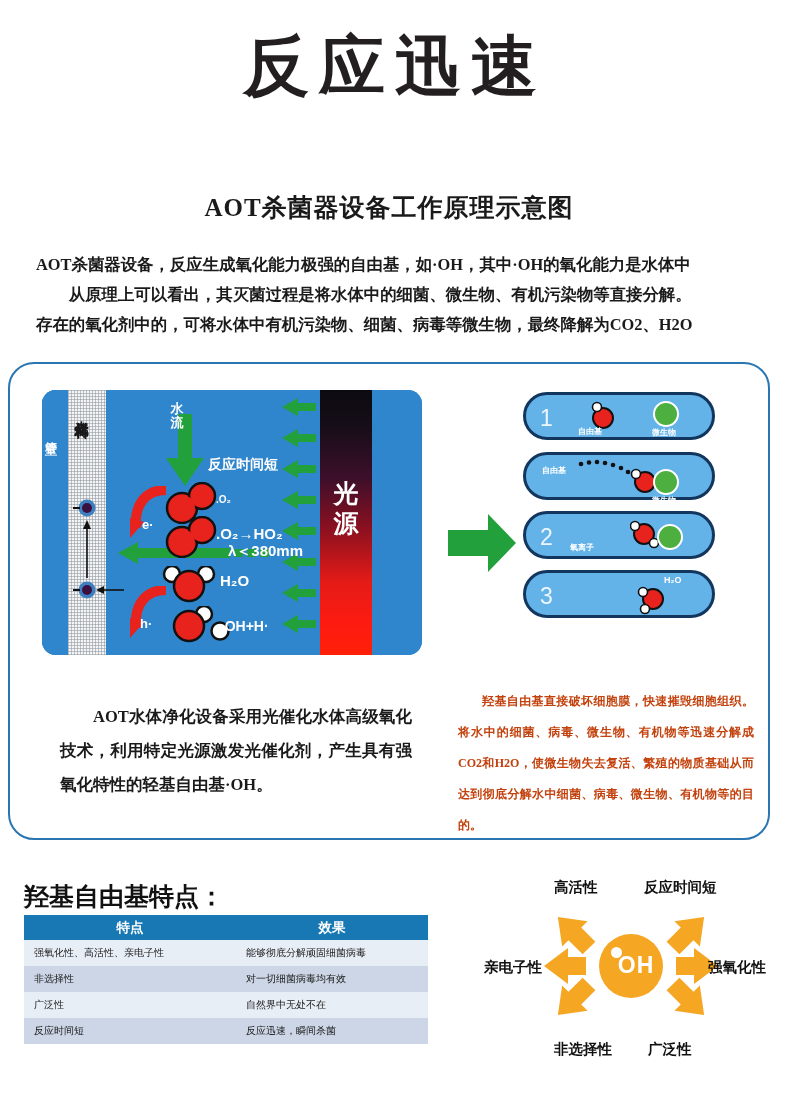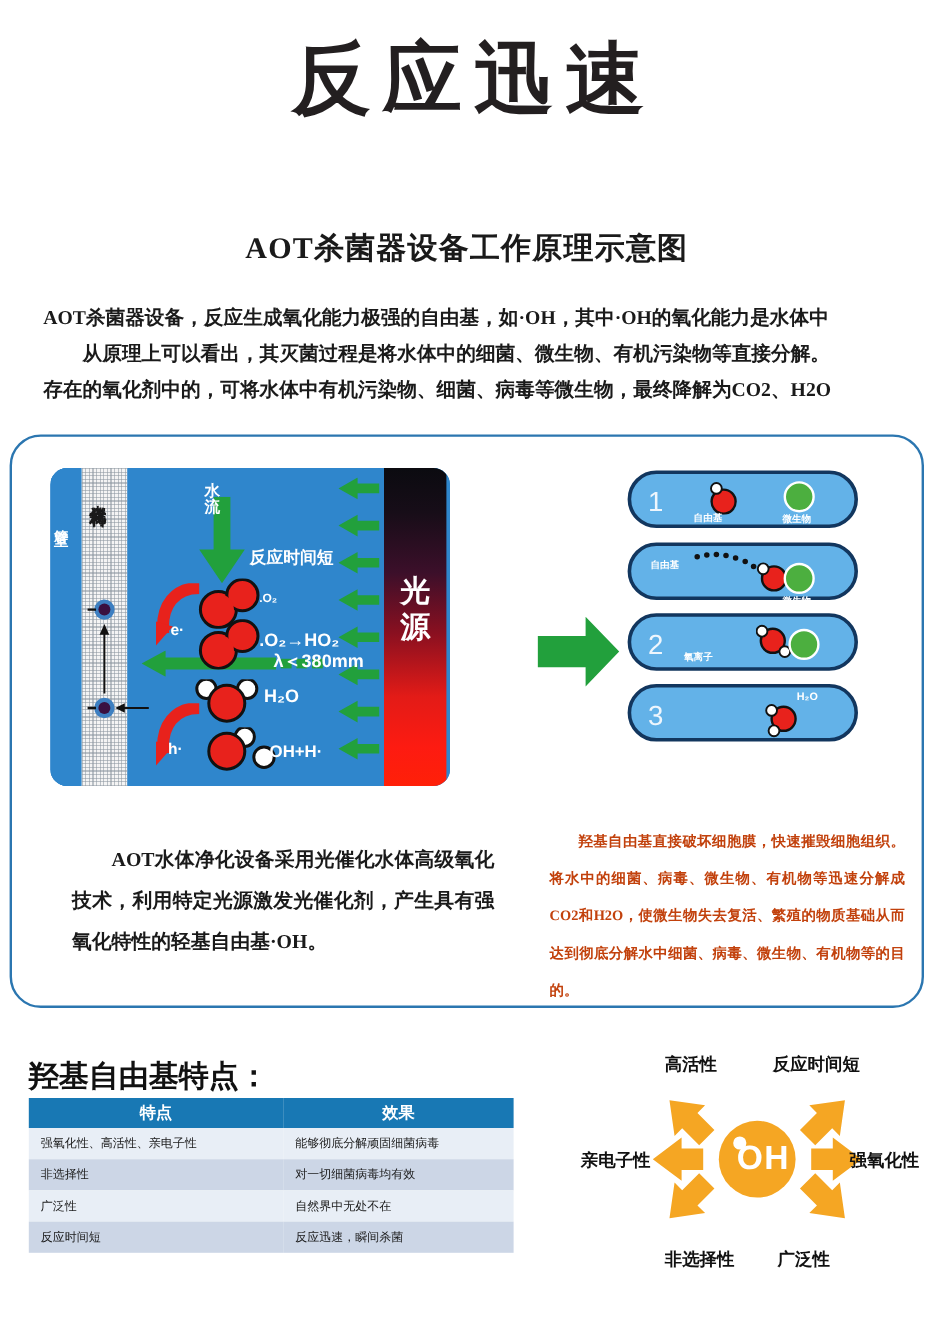--- a/index.html
+++ b/index.html
@@ -36,21 +36,21 @@
 
   
   .frame {
     position:absolute; left:8px; top:362px; width:762px; height:478px;
     border:2.5px solid #2b76b0; border-radius:26px;
     background:#fff;
   }
 
   
   .reactor {
-    position:absolute; left:42px; top:390px; width:333px; height:265px;
+    position:absolute; left:42px; top:390px; width:380px; height:265px;
     border-radius:14px; overflow:hidden; background:#2f86cc;
   }
   .r-water { position:absolute; inset:0; background:#2f86cc; }
   .r-wall {
     position:absolute; left:0; top:0; width:26px; height:100%;
     background:#2f86cc;
   }
   .r-catalyst {
     position:absolute; left:26px; top:0; width:38px; height:100%;
     background:
@@ -171,21 +171,21 @@
   .oh-circle {
     position:absolute; left:113px; top:58px; width:64px; height:64px;
     border-radius:50%; background:#f5a623;
   }
   .oh-dot {
     position:absolute; left:12px; top:13px; width:11px; height:11px;
     border-radius:50%; background:#ffffff;
   }
   .oh-text {
     position:absolute; left:0; top:20px; width:64px; text-align:center;
-    color:#ffffff; font-size:28px; font-weight:700; line-height:22px;
+    color:#ffffff; font-size:23px; font-weight:700; line-height:22px;
     font-family:"Liberation Sans","DejaVu Sans",sans-serif;
     letter-spacing:1px; text-indent:10px;
   }
   .rlab {
     position:absolute; color:#111; font-size:14.5px; font-weight:700;
     font-family:"Liberation Sans","DejaVu Sans",sans-serif; white-space:nowrap;
   }
   .rl-hi  { left:68px;  top:2px; }
   .rl-fast{ left:158px; top:2px; }
   .rl-el  { left:-2px;  top:82px; }

